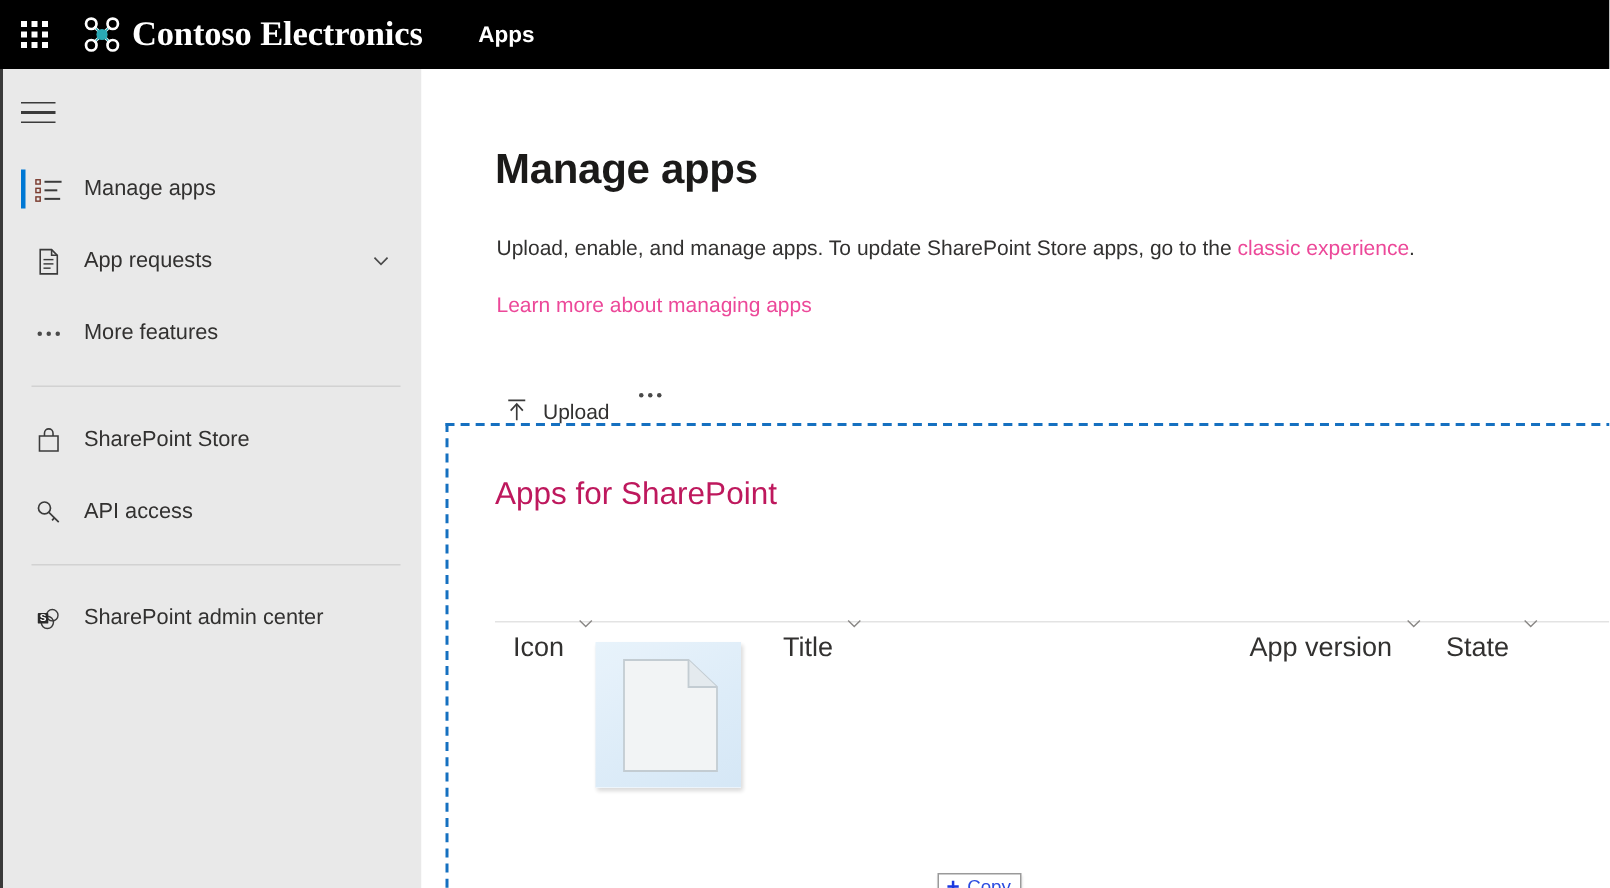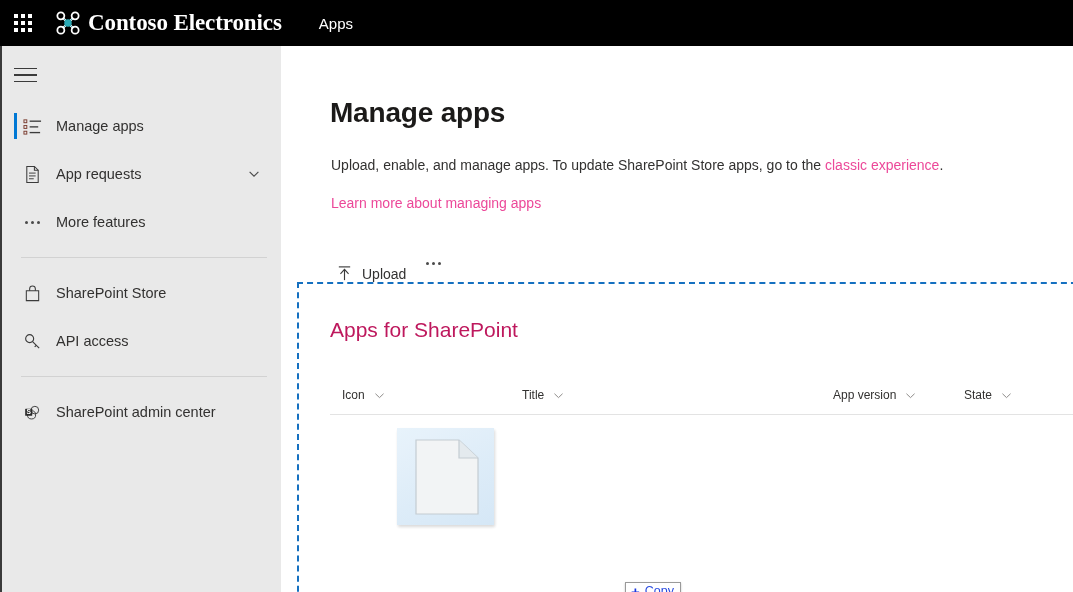--- a/index.html
+++ b/index.html
@@ -59,21 +59,21 @@
     font-family: "Liberation Serif", serif;
     font-size: 23px;
     font-weight: 700;
     letter-spacing: -0.1px;
     white-space: nowrap;
   }
   .suite-nav {
     margin-left: 37px;
     color: #ffffff;
     font-size: 15px;
-    font-weight: 400;
+    font-weight: 700;
     white-space: nowrap;
     cursor: pointer;
   }
 
   
   .sidebar {
     position: absolute;
     left: 0; top: 46px;
     width: 281px; height: 546px;
     background: #e9e9e9;
@@ -247,23 +247,24 @@
     border-bottom: 1px solid #e3e3e3;
   }
   .th {
     position: absolute;
     top: 12px;
     display: flex;
     align-items: center;
     cursor: pointer;
   }
   .th .thlbl {
-    font-size: 12px;
+    font-size: 18px;
     color: #323130;
     white-space: nowrap;
+    margin-top: 33px;
   }
   .th .thchev {
     margin-left: 8px;
     width: 13px; height: 13px;
     flex: none;
   }
 
   
   .drag-ghost {
     position: absolute;

